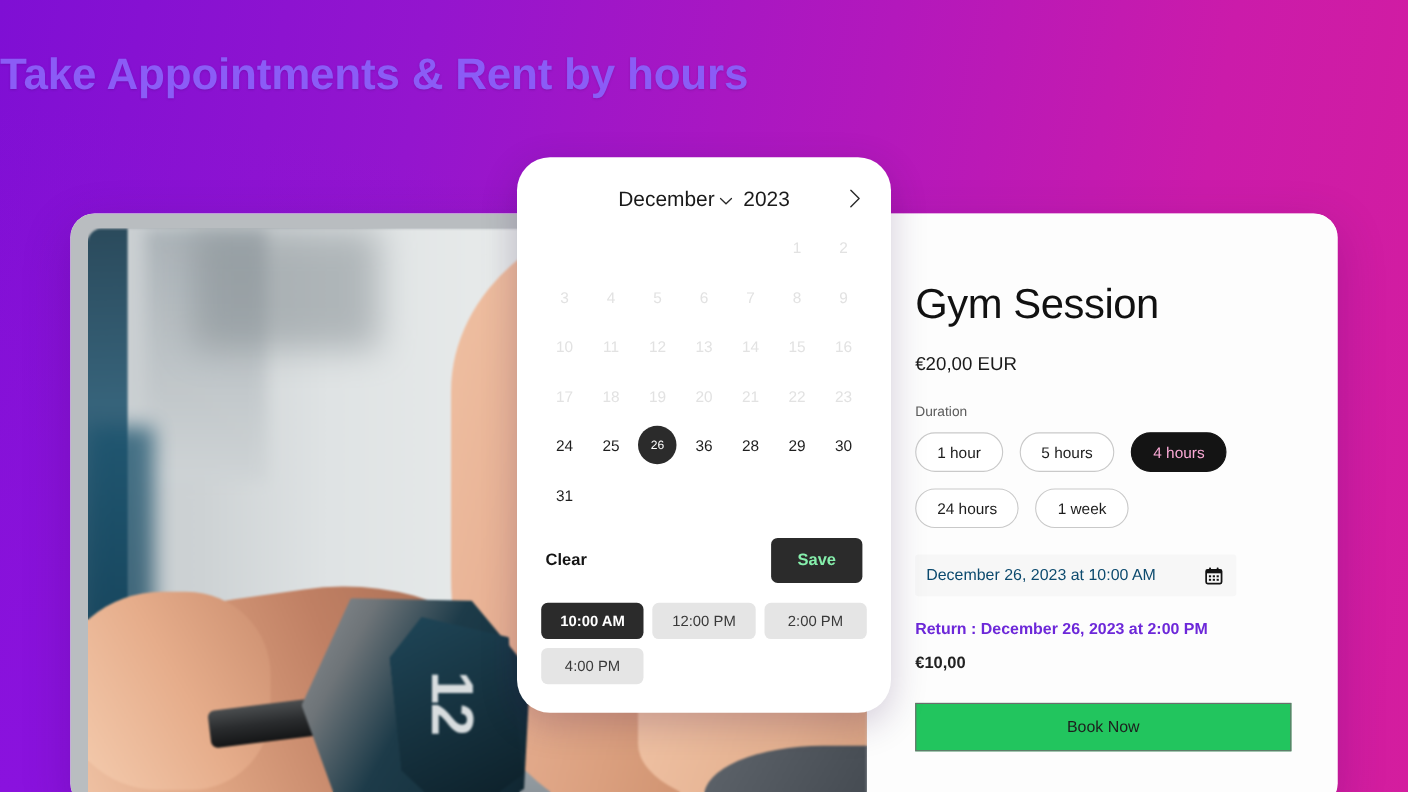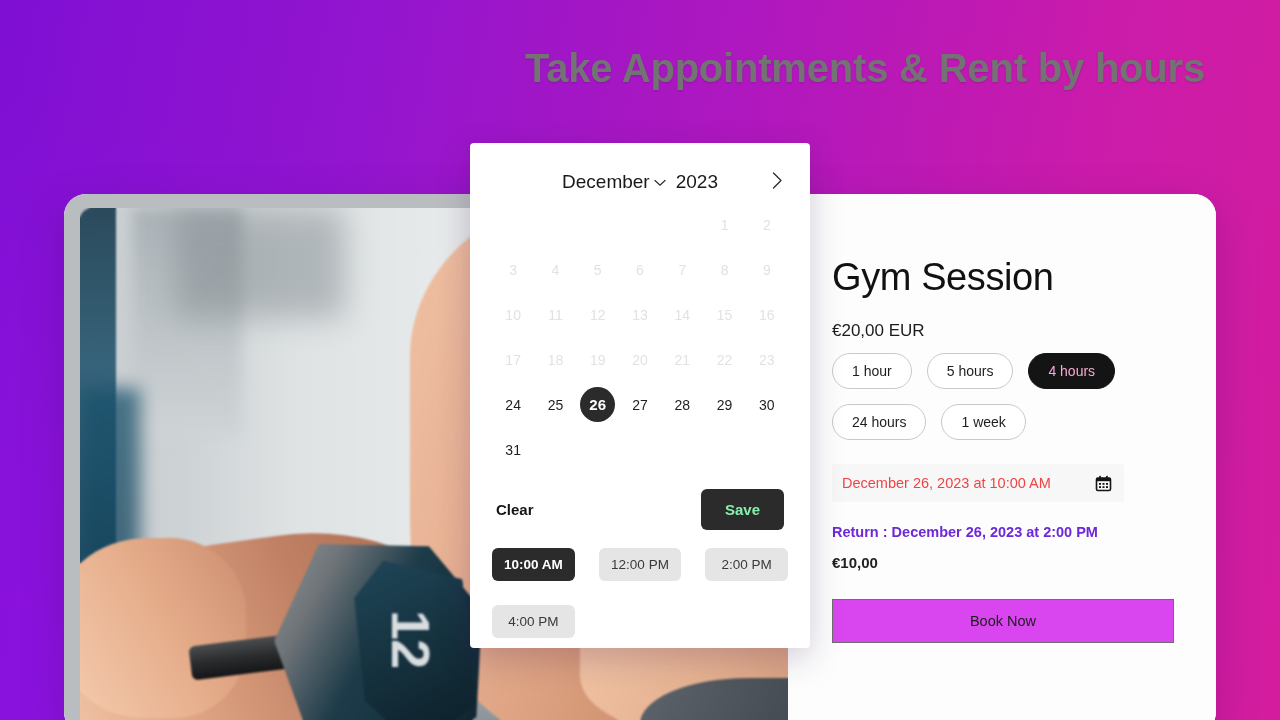--- a/index.html
+++ b/index.html
@@ -8,21 +8,21 @@
     font-family:"Liberation Sans", sans-serif;
     background:
       radial-gradient(120% 140% at 0% 100%, #8A12DE 0%, rgba(138,18,222,0) 62%),
       linear-gradient(100deg, #7F0FD4 0%, #9415CE 28%, #B318BC 58%, #CB1BAA 80%, #D41D9E 100%);
     position:relative;
   }
 
   
   .headline {
     position:absolute; left:0; top:46px; width:1205px;
-    text-align:right; color:#737373;
+    text-align:left; color:#8b5cf6;
     font-size:40px; font-weight:bold; letter-spacing:-0.2px;
     text-shadow:0 1px 2px rgba(60,0,90,0.22);
   }
 
   
   .product-card {
     position:absolute; left:64px; top:194px;
     width:1152px; height:540px;
     background:#ffffff;
     border-radius:22px;
@@ -178,41 +178,41 @@
     padding:9px 19px; font-size:14px; color:#1d1d1d;
     background:#ffffff; white-space:nowrap; line-height:1.15;
   }
   .pill.selected { background:#141414; border-color:#141414; color:#f9a8d4; }
 
   .datetime-field {
     margin-top:24px; width:292px; height:38px;
     background:#f7f7f7; border:none; border-radius:3px;
     display:flex; align-items:center; justify-content:space-between;
     padding:0 12px 0 10px;
-    font-size:14.5px; color:#ef4444;
+    font-size:14.5px; color:#0c4a6e;
   }
   .cal-glyph { width:17px; height:17px; position:relative; display:inline-block; }
   .cal-glyph svg { display:block; }
 
   .return-line { margin-top:22px; font-size:14.5px; font-weight:bold; color:#6d28d9; }
   .return-price { margin-top:14px; font-size:15px; font-weight:bold; color:#222222; }
 
   .book-now {
     margin-top:28px; width:342px; height:44px;
-    border:1px solid #6d6d6d; background:#d946ef;
+    border:1px solid #6d6d6d; background:#22c55e;
     font-size:14.5px; color:#1d1d1d;
     display:flex; align-items:center; justify-content:center;
     cursor:pointer;
   }
 
   
   .calendar-popup {
     position:absolute; left:470px; top:143px;
     width:340px; height:505px;
-    background:#ffffff; border-radius:4px;
+    background:#ffffff; border-radius:30px;
     box-shadow:0 10px 34px rgba(40,0,70,0.20);
     padding:24px 22px 0 22px;
     z-index:5;
   }
   .cal-header {
     display:flex; align-items:center; justify-content:center;
     position:relative; height:30px;
   }
   .cal-month { font-size:19px; color:#1a1a1a; }
   .cal-month-chev { margin:0 6px 0 4px; color:#2b2b2b; font-size:13px; }
@@ -233,37 +233,37 @@
     height:35px; display:flex; align-items:center; justify-content:center;
     font-size:14px; color:#1f1f1f;
   }
   .daycell.muted { color:#e2e2e2; }
   .daycell.empty { color:transparent; }
   .daycell .disc {
     width:35px; height:35px; border-radius:50%;
     display:flex; align-items:center; justify-content:center;
   }
   .daycell.selected .disc {
-    background:#2b2b2b; color:#ffffff; font-weight:bold; font-size:15px;
+    background:#2b2b2b; color:#ffffff; font-weight:normal; font-size:11px;
   }
 
   .cal-actions {
     display:flex; align-items:center; justify-content:space-between;
     margin-top:22px; padding:0 4px;
   }
   .clear-btn { font-size:15px; font-weight:bold; color:#141414; cursor:pointer; }
   .save-btn {
     background:#2b2b2b; color:#86efac; border:none; border-radius:6px;
     font-size:15px; font-weight:bold; padding:12px 24px; cursor:pointer;
     font-family:"Liberation Sans", sans-serif;
     margin-left:48px;
   }
 
   .time-grid {
-    display:grid; grid-template-columns:repeat(3,1fr); gap:24px;
+    display:grid; grid-template-columns:repeat(3,1fr); gap:8px;
     margin-top:18px;
   }
   .time-slot {
     height:33px; border-radius:6px; background:#e5e5e5;
     display:flex; align-items:center; justify-content:center;
     font-size:13.5px; color:#3a3a3a; cursor:pointer;
   }
   .time-slot.selected { background:#2b2b2b; color:#ffffff; font-weight:bold; }
 </style>
 </head>
@@ -298,20 +298,21 @@
         <div class="dumbbell-12">12</div>
       </div>
       <div class="photo-blur-overlay"></div>
     </div>
   </div>
 
   <div class="details-pane">
     <div class="product-title">Gym Session</div>
     <div class="product-price">€20,00 EUR</div>
 
+    <div class="field-label">Duration</div>
     <div class="pill-row" id="duration-options">
         <div class="pill">1 hour</div>
         <div class="pill">5 hours</div>
         <div class="pill selected">4 hours</div>
         <div class="pill">24 hours</div>
         <div class="pill">1 week</div>
       </div>
 
     <div class="datetime-field">
       <span>December 26, 2023 at 10:00 AM</span>
@@ -433,21 +434,21 @@
       <div class="daycell">
         <span class="disc">24</span>
       </div>
       <div class="daycell">
         <span class="disc">25</span>
       </div>
       <div class="daycell selected">
         <span class="disc">26</span>
       </div>
       <div class="daycell">
-        <span class="disc">27</span>
+        <span class="disc">36</span>
       </div>
       <div class="daycell">
         <span class="disc">28</span>
       </div>
       <div class="daycell">
         <span class="disc">29</span>
       </div>
       <div class="daycell">
         <span class="disc">30</span>
       </div>

